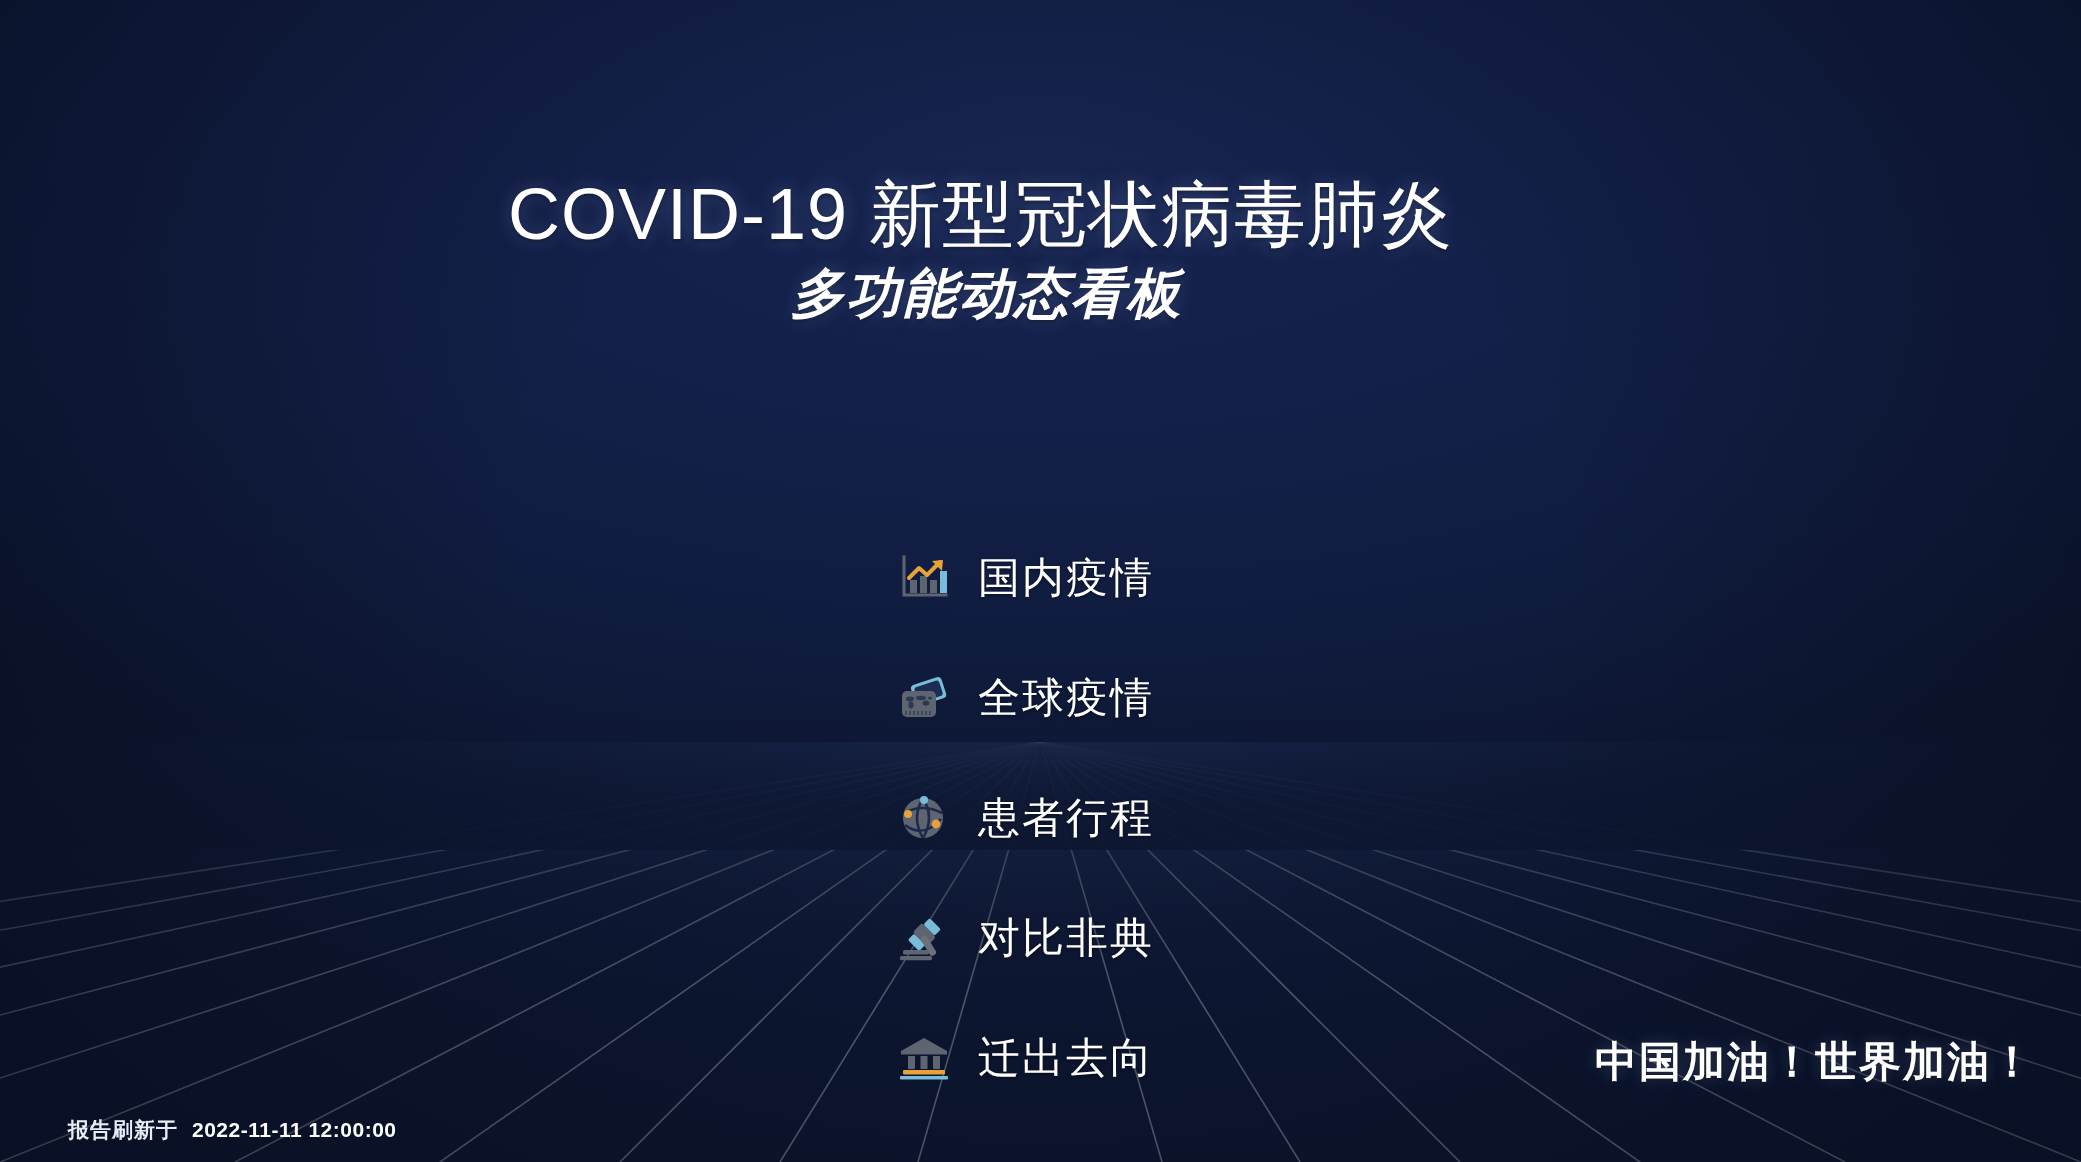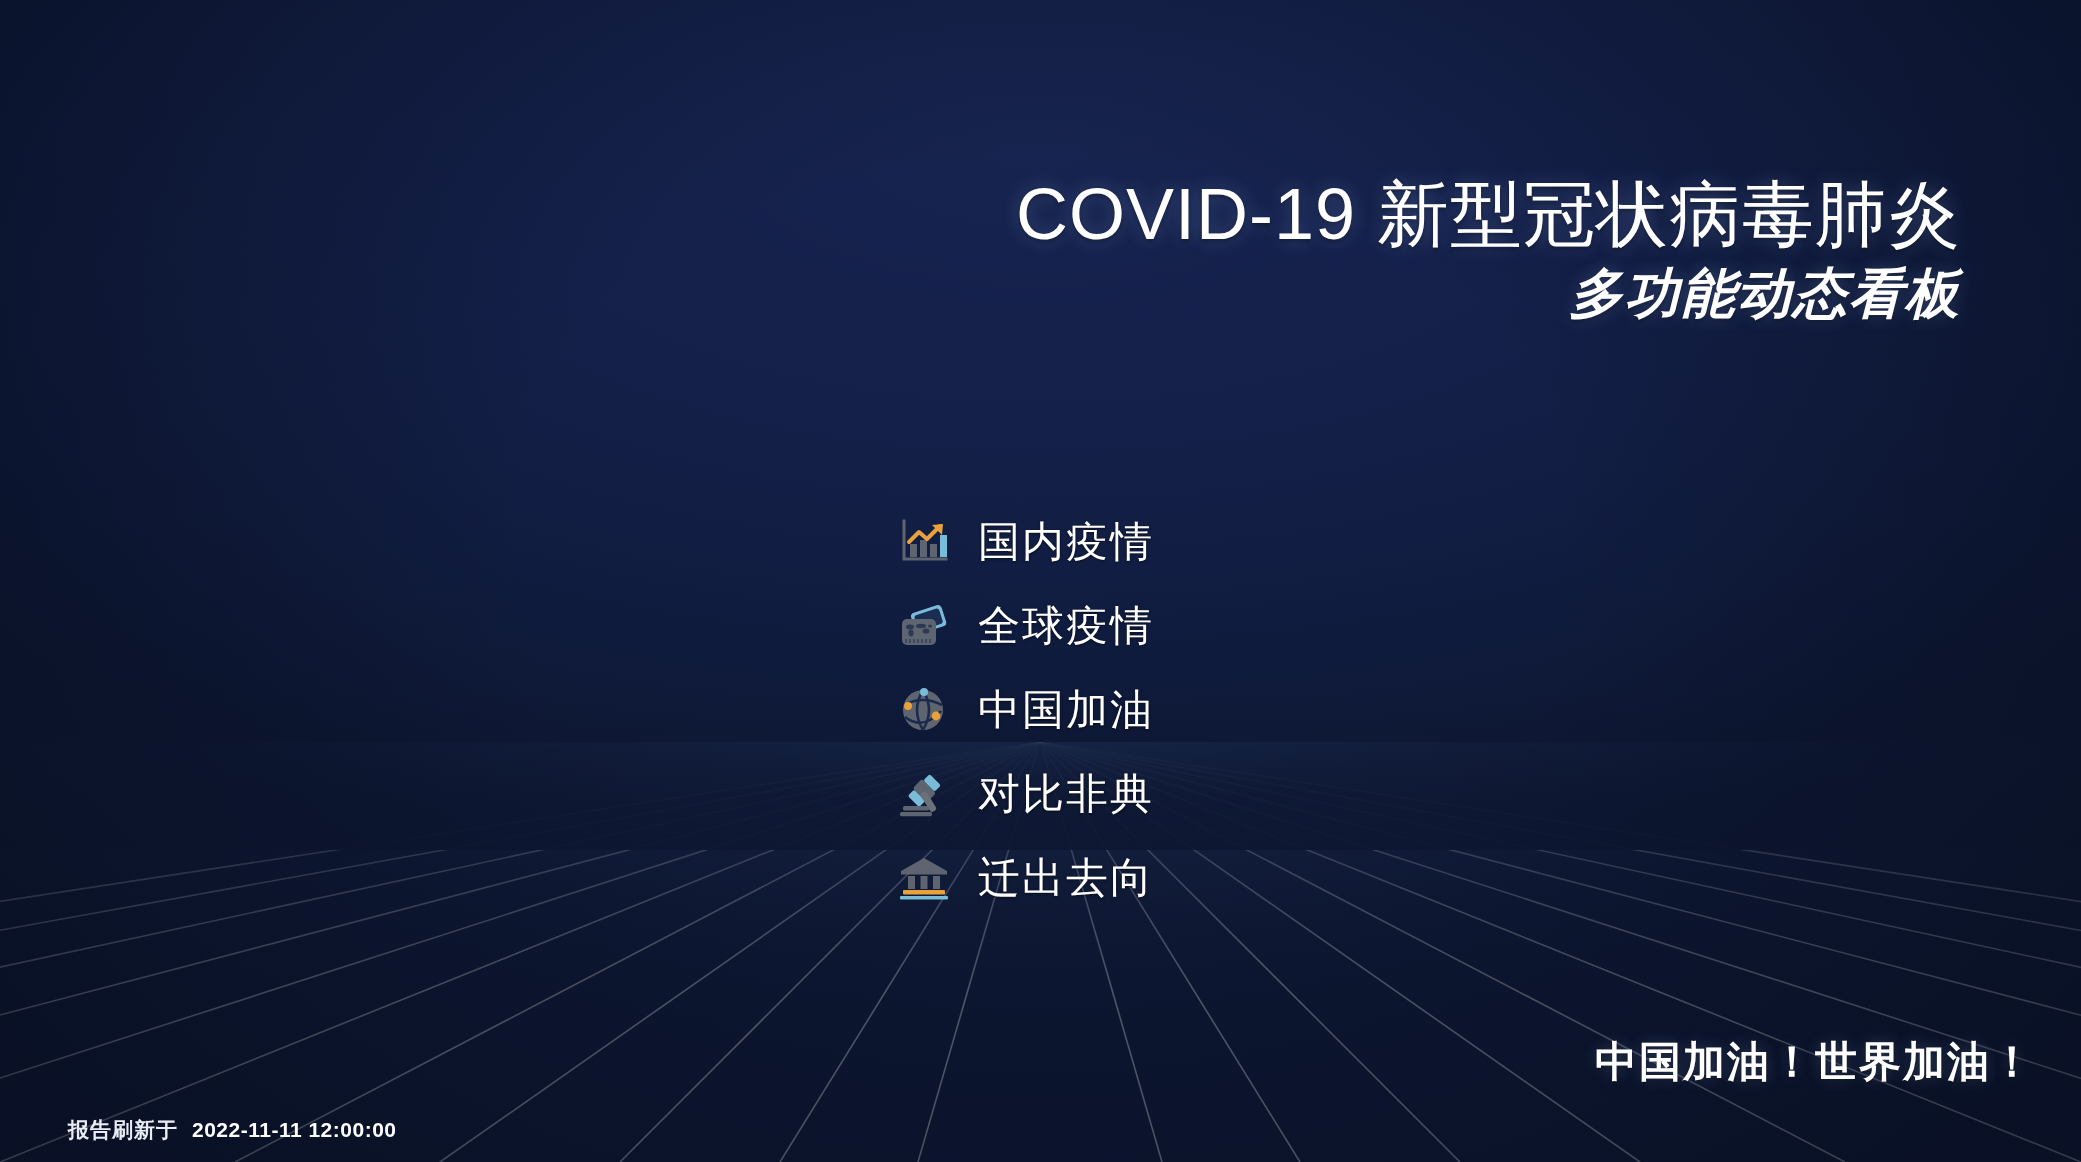--- a/index.html
+++ b/index.html
@@ -54,21 +54,21 @@
     background: radial-gradient(ellipse 1300px 900px at 50% 45%, rgba(0,0,0,0) 40%, rgba(5,9,22,0.45) 100%);
     pointer-events: none;
   }
 
   
   .title-block {
     position: absolute;
     left: 0;
     top: 176px;
     width: 1961px;
-    text-align: right;
+    text-align: center;
   }
   .main-title {
     font-size: 72px;
     line-height: 1.08;
     color: #ffffff;
     font-weight: 400;
     letter-spacing: 1px;
     text-shadow: 0 0 18px rgba(150,185,255,0.30), 0 2px 4px rgba(0,0,0,0.45);
   }
   .sub-title {
@@ -91,20 +91,21 @@
     display: flex;
     flex-direction: column;
     gap: 36px;
   }
   .menu-item {
     display: flex;
     align-items: center;
     gap: 28px;
     cursor: pointer;
     height: 48px;
+    margin-top: 36px;
   }
   .menu-icon {
     width: 52px;
     height: 48px;
     flex: 0 0 52px;
     display: flex;
     align-items: center;
     justify-content: center;
   }
   .menu-icon svg { display: block; }
@@ -306,21 +307,21 @@
             <path d="M5 19 Q24 9 43 19"></path>
             <path d="M6 31 Q24 45 42 25"></path>
             <path d="M24 4 Q12 24 24 44"></path>
             <path d="M24 4 Q36 24 24 44"></path>
           </g>
           <circle cx="25" cy="6" r="4" fill="#79bcd8"></circle>
           <circle cx="9" cy="20" r="4" fill="#e9a13b"></circle>
           <circle cx="37" cy="30" r="4.4" fill="#e9a13b"></circle>
         </svg>
       </span>
-      <span class="menu-label">中国加油</span>
+      <span class="menu-label">患者行程</span>
     </div>
 
     <div class="menu-item">
       <span class="menu-icon">
         <svg width="50" height="46" viewBox="0 0 50 46" xmlns="http://www.w3.org/2000/svg">
           <g transform="rotate(-45 25 20)">
             <rect x="10" y="12" width="9" height="16" rx="2" fill="#79bcd8"></rect>
             <rect x="19" y="10" width="13" height="20" rx="2.5" fill="#5f6570"></rect>
             <rect x="32" y="12" width="9" height="16" rx="2" fill="#79bcd8"></rect>
           </g>

